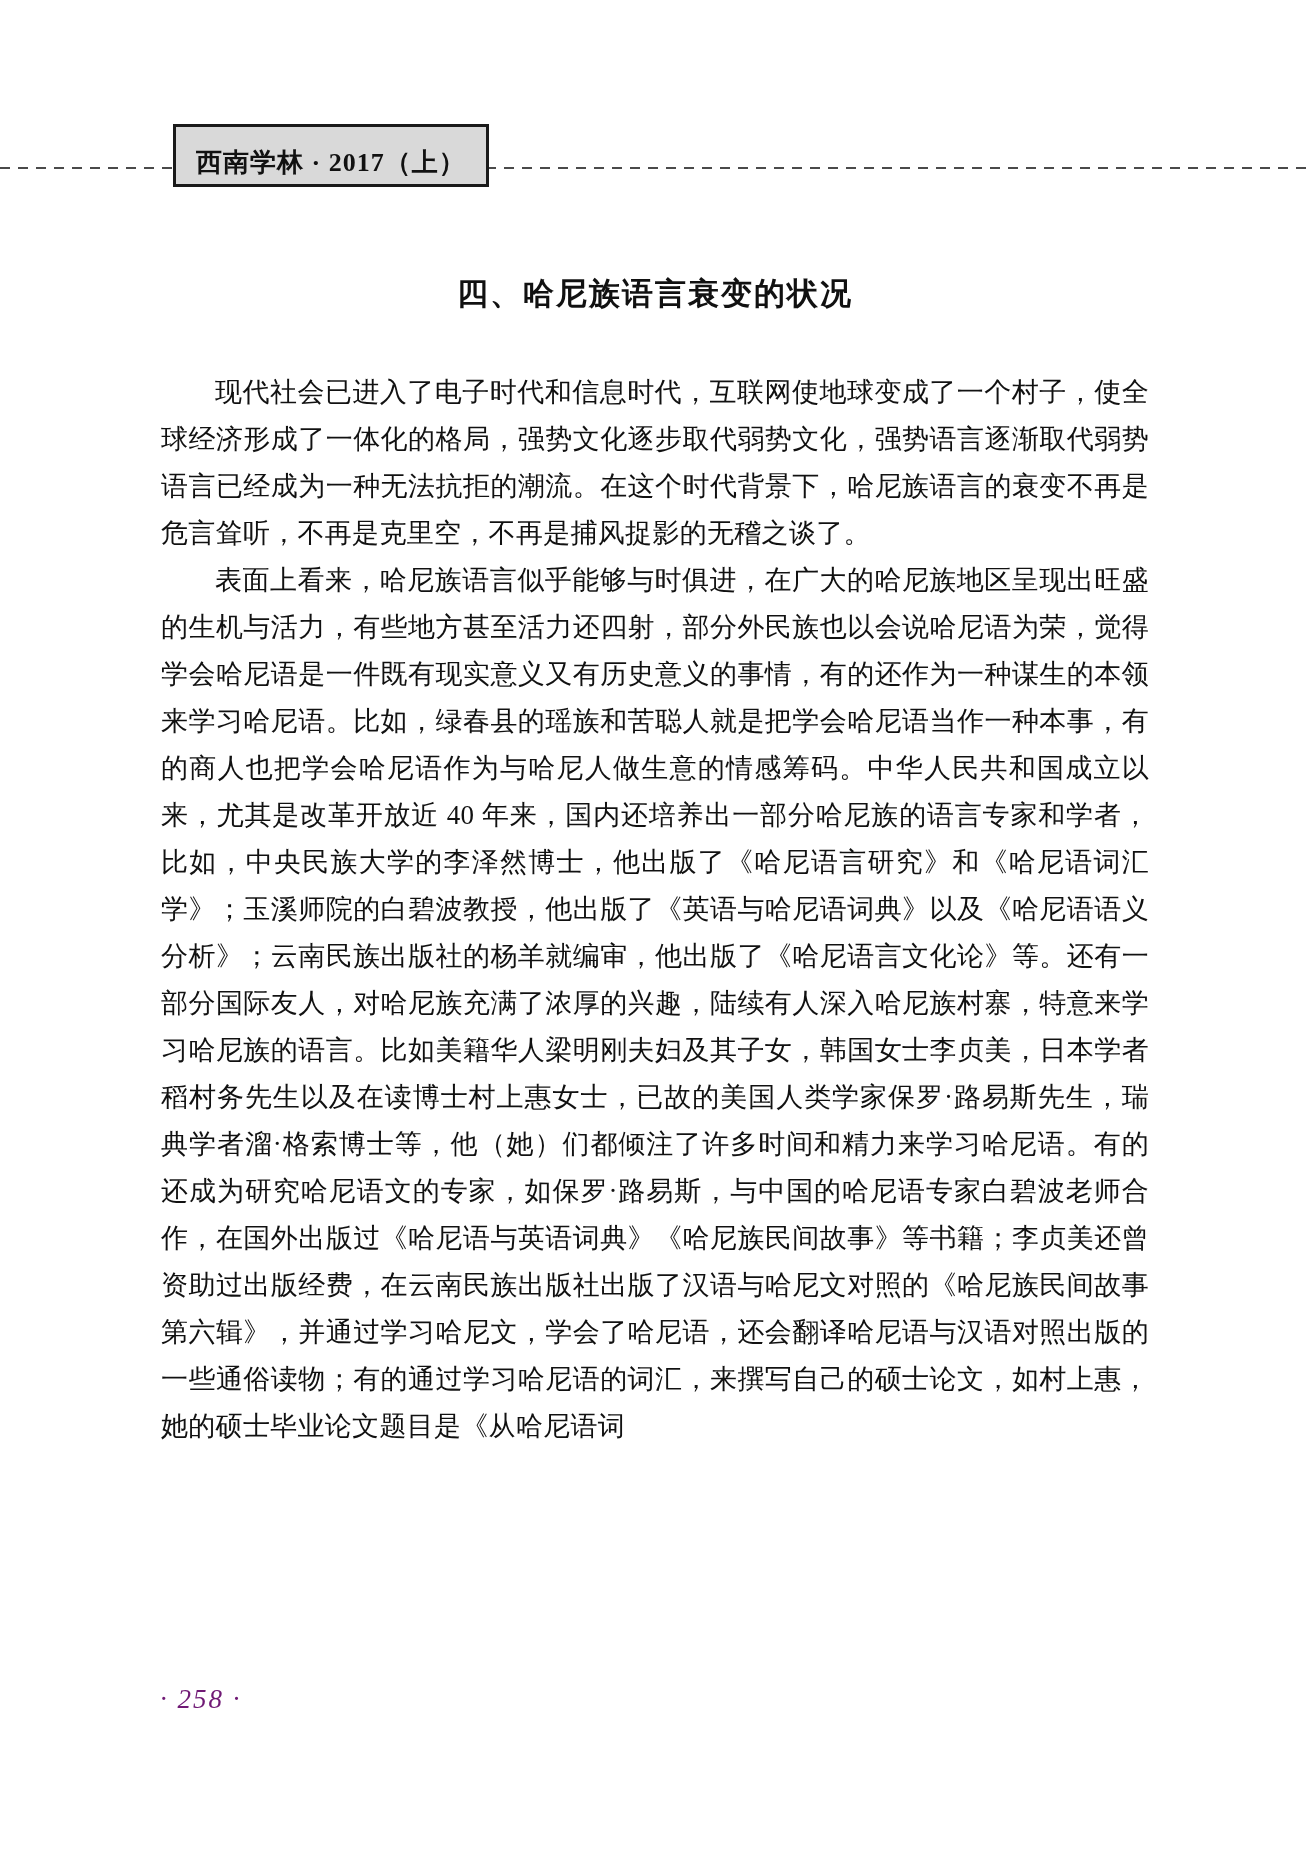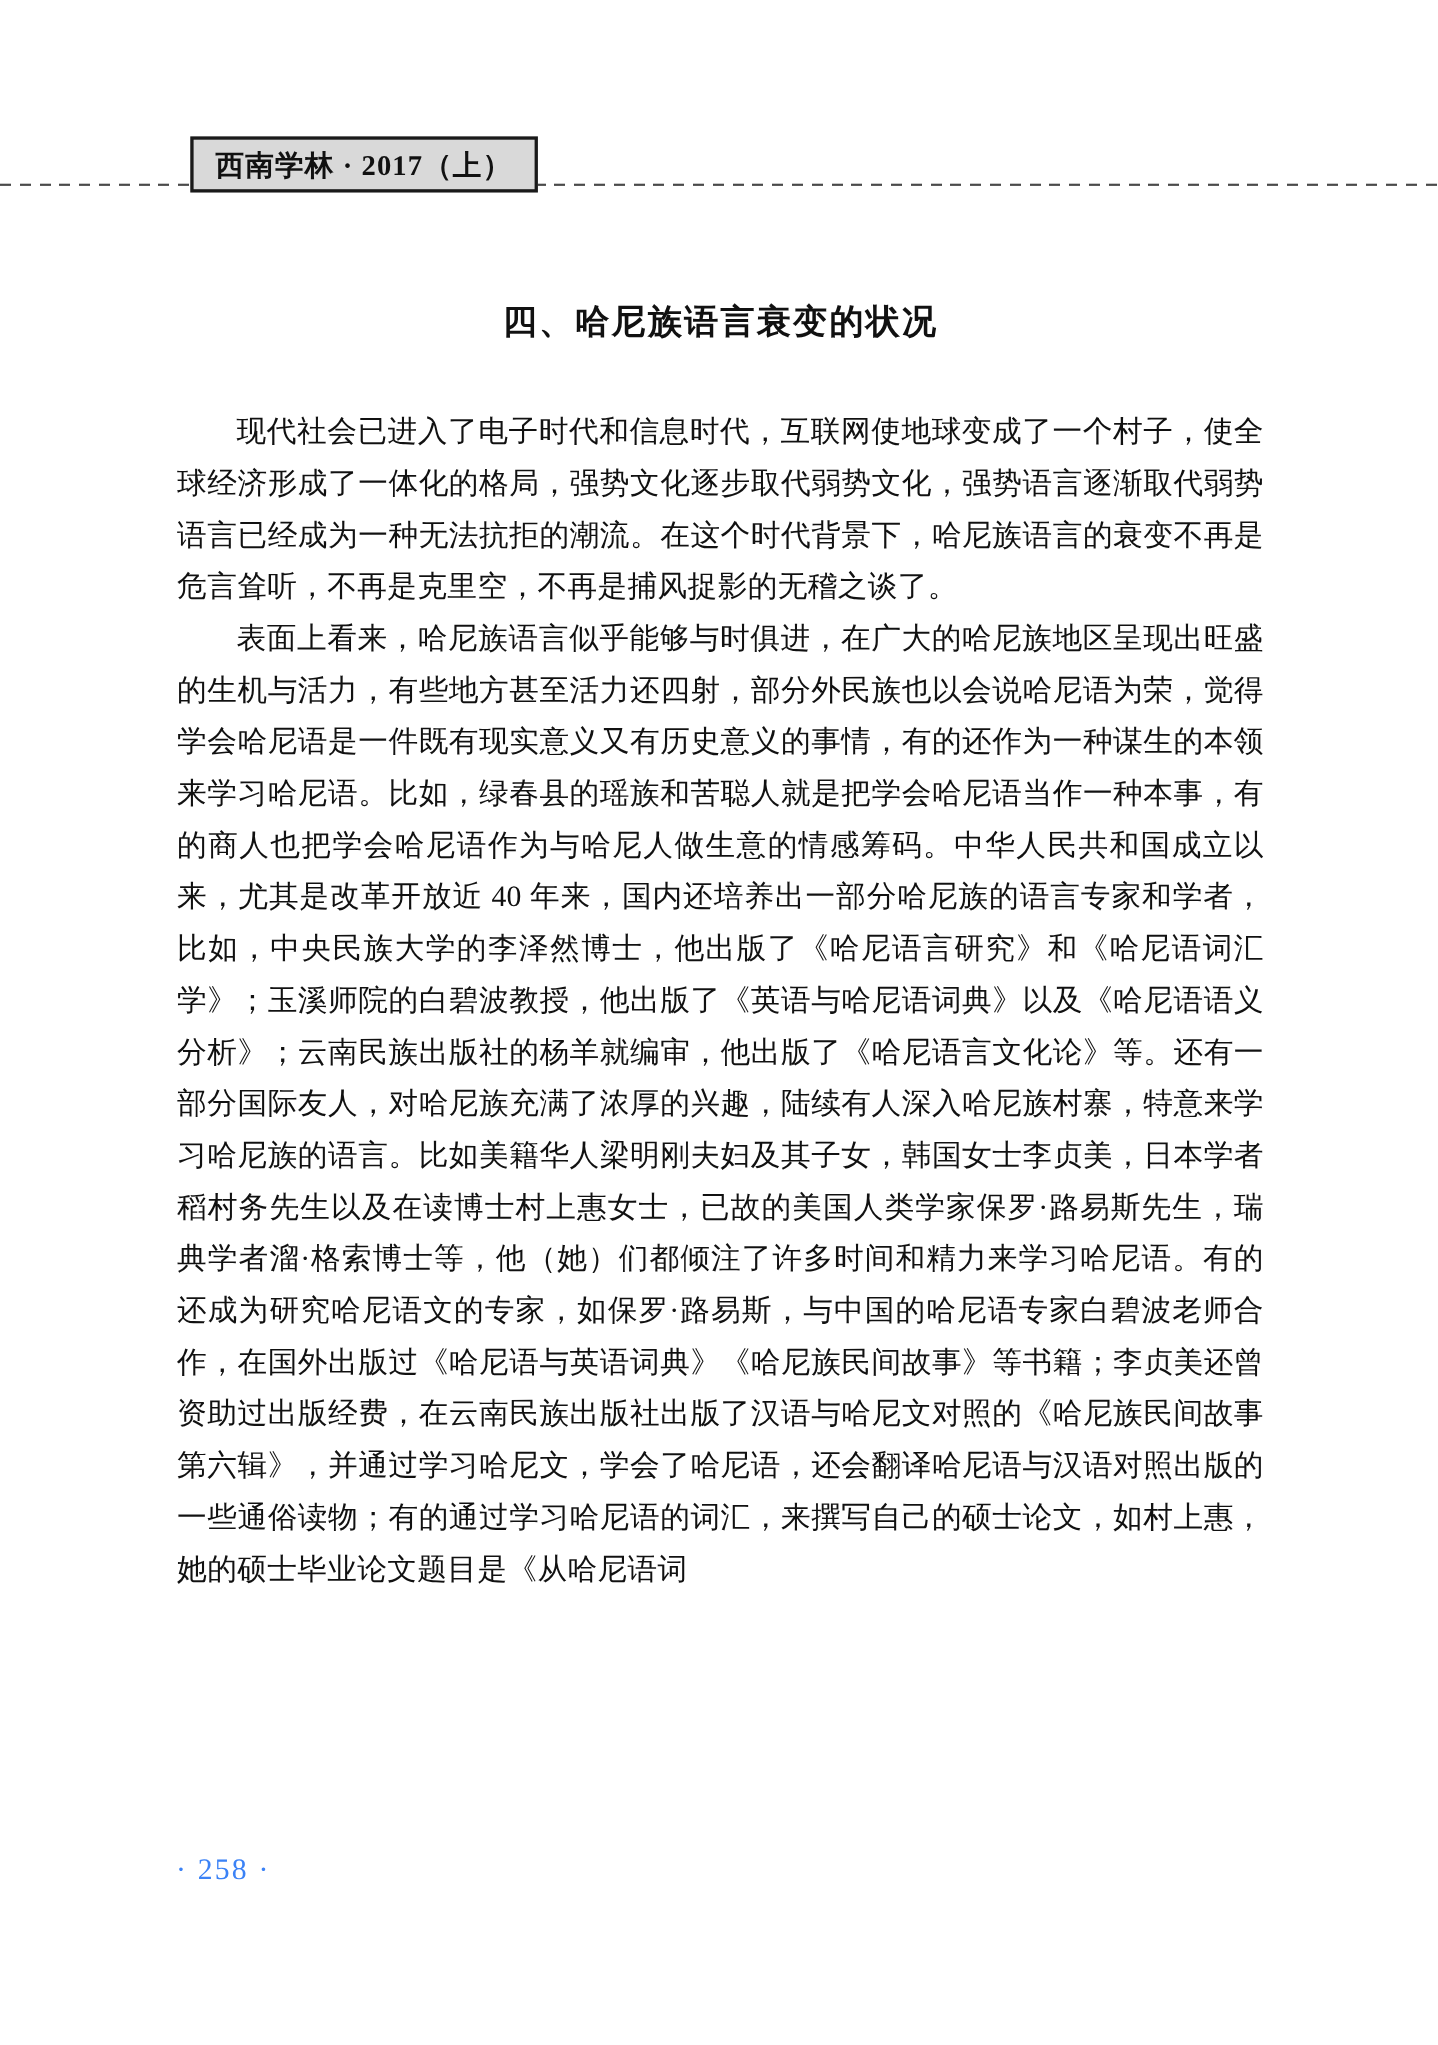--- a/index.html
+++ b/index.html
@@ -23,21 +23,21 @@
     width: 1307px;
     height: 2px;
     background: repeating-linear-gradient(90deg, #4a4a4a 0 10px, transparent 10px 18px);
   }
   .journal-badge {
     position: absolute;
     top: 124px;
     left: 173px;
     background: #d9d9d9;
     border: 3px solid #1a1a1a;
-    padding: 11px 20px 8px 20px;
+    padding: 23px 20px 8px 20px;
     font-size: 26px;
     font-weight: bold;
     line-height: 1;
     white-space: nowrap;
     z-index: 2;
     letter-spacing: 1px;
   }
   .content {
     position: absolute;
     top: 217px;
@@ -62,21 +62,22 @@
     margin: 57px 0 50px 0;
     line-height: 1.45;
     letter-spacing: 2px;
   }
   .page-number {
     position: absolute;
     left: 160px;
     top: 1684px;
     font-size: 27px;
     letter-spacing: 2px;
-    color: #3b82f6;
+    color: #701a75;
+    font-style: italic;
   }
 </style>
 </head>
 <body>
 
 <div class="page">
 
   <div class="journal-badge">西南学林 · 2017（上）</div>
 
   <div class="dashed-rule"></div>

